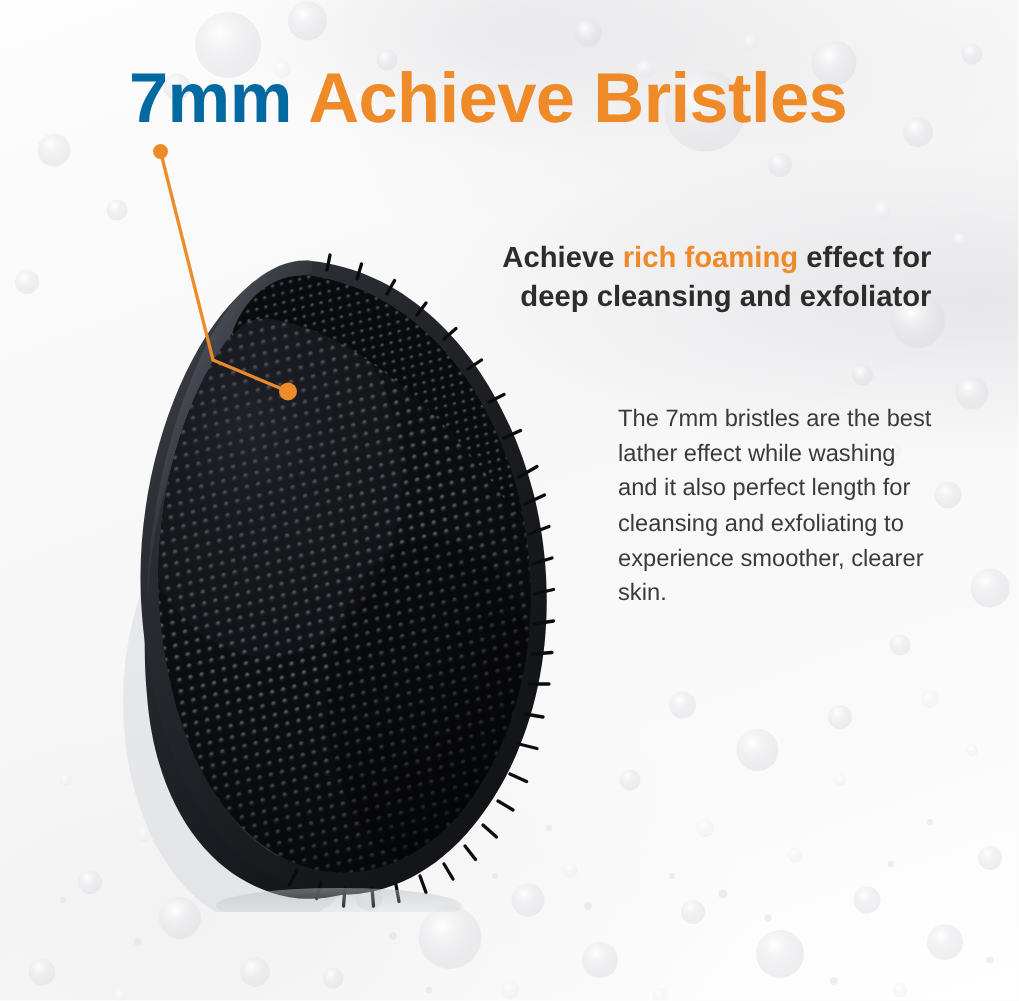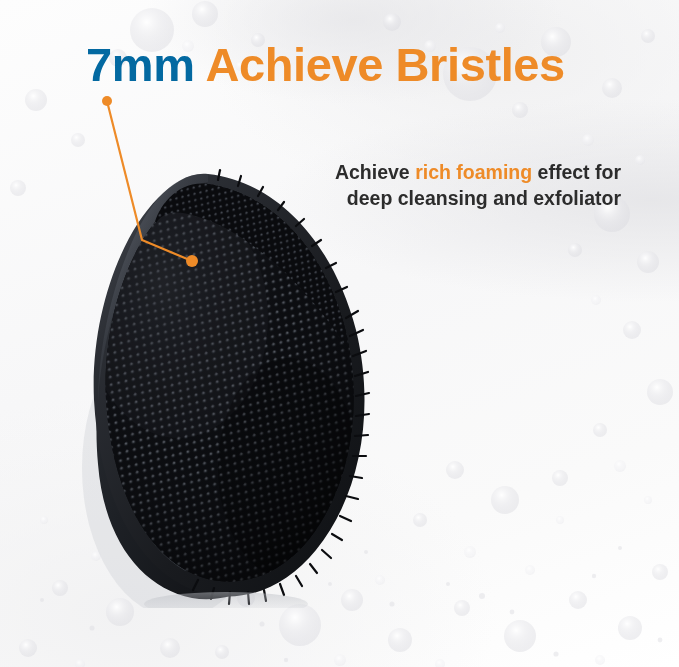--- a/index.html
+++ b/index.html
@@ -287,20 +287,21 @@
 
   <div class="headline">
     <span class="hl-dark">7mm</span><span class="hl-accent"> Achieve Bristles</span>
   </div>
 
   <div class="subhead">
     <span>Achieve </span><span class="sub-accent">rich foaming</span><span> effect for</span><br>
     <span>deep cleansing and exfoliator</span>
   </div>
 
+  <div class="bodytext">The 7mm bristles are the best lather effect while washing and it also perfect length for cleansing and exfoliating to experience smoother, clearer skin.</div>
 
   <svg class="callout" viewBox="0 0 679 667" xmlns="http://www.w3.org/2000/svg">
     <polyline points="107,101 142,240 192,261" fill="none" stroke="#ee8b28" stroke-width="2.2" stroke-linejoin="round" stroke-linecap="round"></polyline>
     <circle cx="107" cy="101" r="5" fill="#ee8b28"></circle>
     <circle cx="192" cy="261" r="6" fill="#ee8b28"></circle>
   </svg>
 
 </div>
 
 </body></html>

